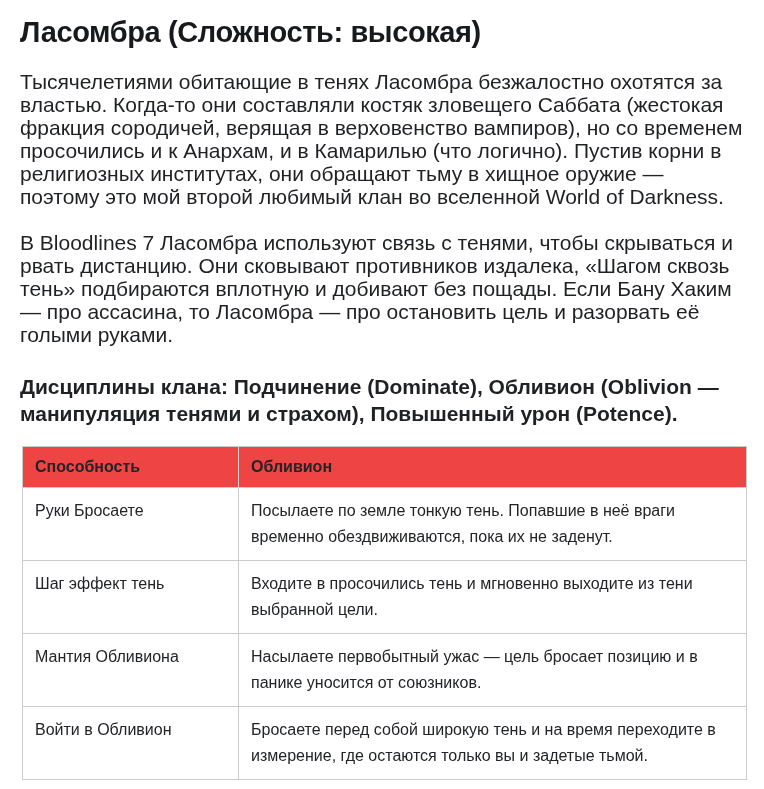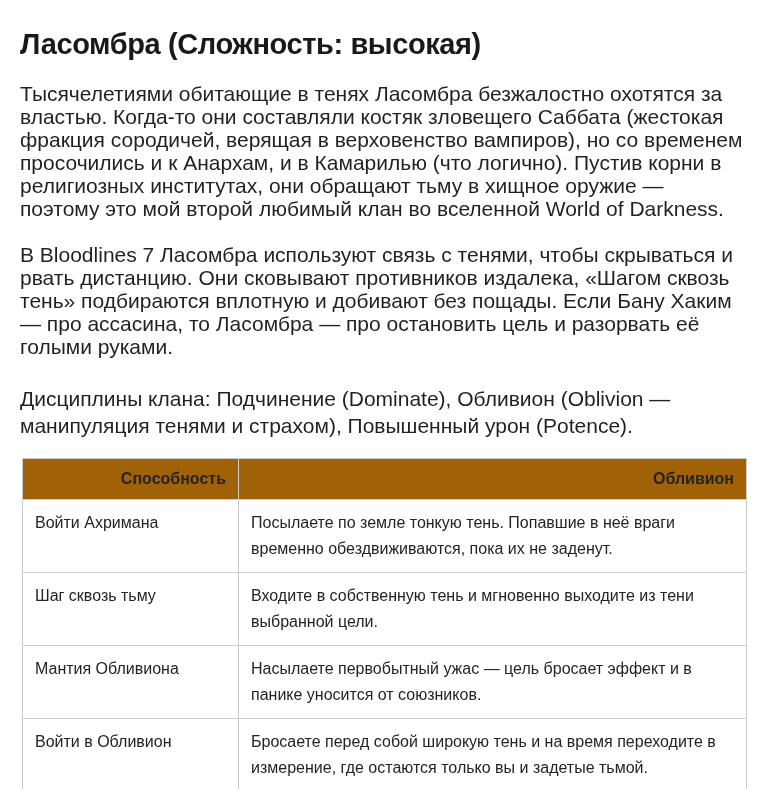--- a/index.html
+++ b/index.html
@@ -15,55 +15,54 @@
   }
   .article {
     padding: 10px 20px 6px 20px;
   }
   .article h1 {
     font-size: 29px;
     line-height: 36px;
     font-weight: 700;
     letter-spacing: -0.4px;
     color: #17191d;
-    margin: 16px 0 20px 0;
+    margin: 4px 0 20px 0;
   }
   .article p {
     font-size: 21px;
     line-height: 23px;
     margin: 0 0 23px 0;
     color: #1f2125;
   }
   .article p.disciplines {
-    font-weight: 400;
+    font-weight: 700;
     line-height: 27px;
     margin: 27px 0 19px 0;
   }
   table.abilities {
     border-collapse: collapse;
     width: 725px;
     margin: 0 0 6px 2px;
     table-layout: fixed;
   }
   table.abilities th,
   table.abilities td {
     border: 1px solid #cccccc;
     text-align: left;
     vertical-align: top;
     padding: 10px 12px;
     font-size: 16px;
     line-height: 26px;
     color: #222428;
   }
   table.abilities th {
-    background: #a16207;
+    background: #ef4444;
     font-weight: 700;
     padding: 9px 12px;
     line-height: 22px;
-    text-align: right;
   }
   table.abilities col.col-ability { width: 216px; }
   td.ability-bold { font-weight: 700; }
 </style>
 </head>
 <body>
 
 <div class="article">
   <h1>Ласомбра (Сложность: высокая)</h1>
 
@@ -79,30 +78,30 @@
       <col class="col-description">
     </colgroup>
     <thead>
       <tr>
         <th>Способность</th>
         <th>Обливион</th>
       </tr>
     </thead>
     <tbody>
       <tr>
-        <td>Войти Ахримана</td>
+        <td>Руки Бросаете</td>
         <td>Посылаете по земле тонкую тень. Попавшие в неё враги временно обездвиживаются, пока их не заденут.</td>
       </tr>
       <tr>
-        <td>Шаг сквозь тьму</td>
-        <td>Входите в собственную тень и мгновенно выходите из тени выбранной цели.</td>
+        <td>Шаг эффект тень</td>
+        <td>Входите в просочились тень и мгновенно выходите из тени выбранной цели.</td>
       </tr>
       <tr>
         <td>Мантия Обливиона</td>
-        <td>Насылаете первобытный ужас — цель бросает эффект и в панике уносится от союзников.</td>
+        <td>Насылаете первобытный ужас — цель бросает позицию и в панике уносится от союзников.</td>
       </tr>
       <tr>
         <td>Войти в Обливион</td>
         <td>Бросаете перед собой широкую тень и на время переходите в измерение, где остаются только вы и задетые тьмой.</td>
       </tr>
 
     </tbody>
   </table>
 </div>
 

